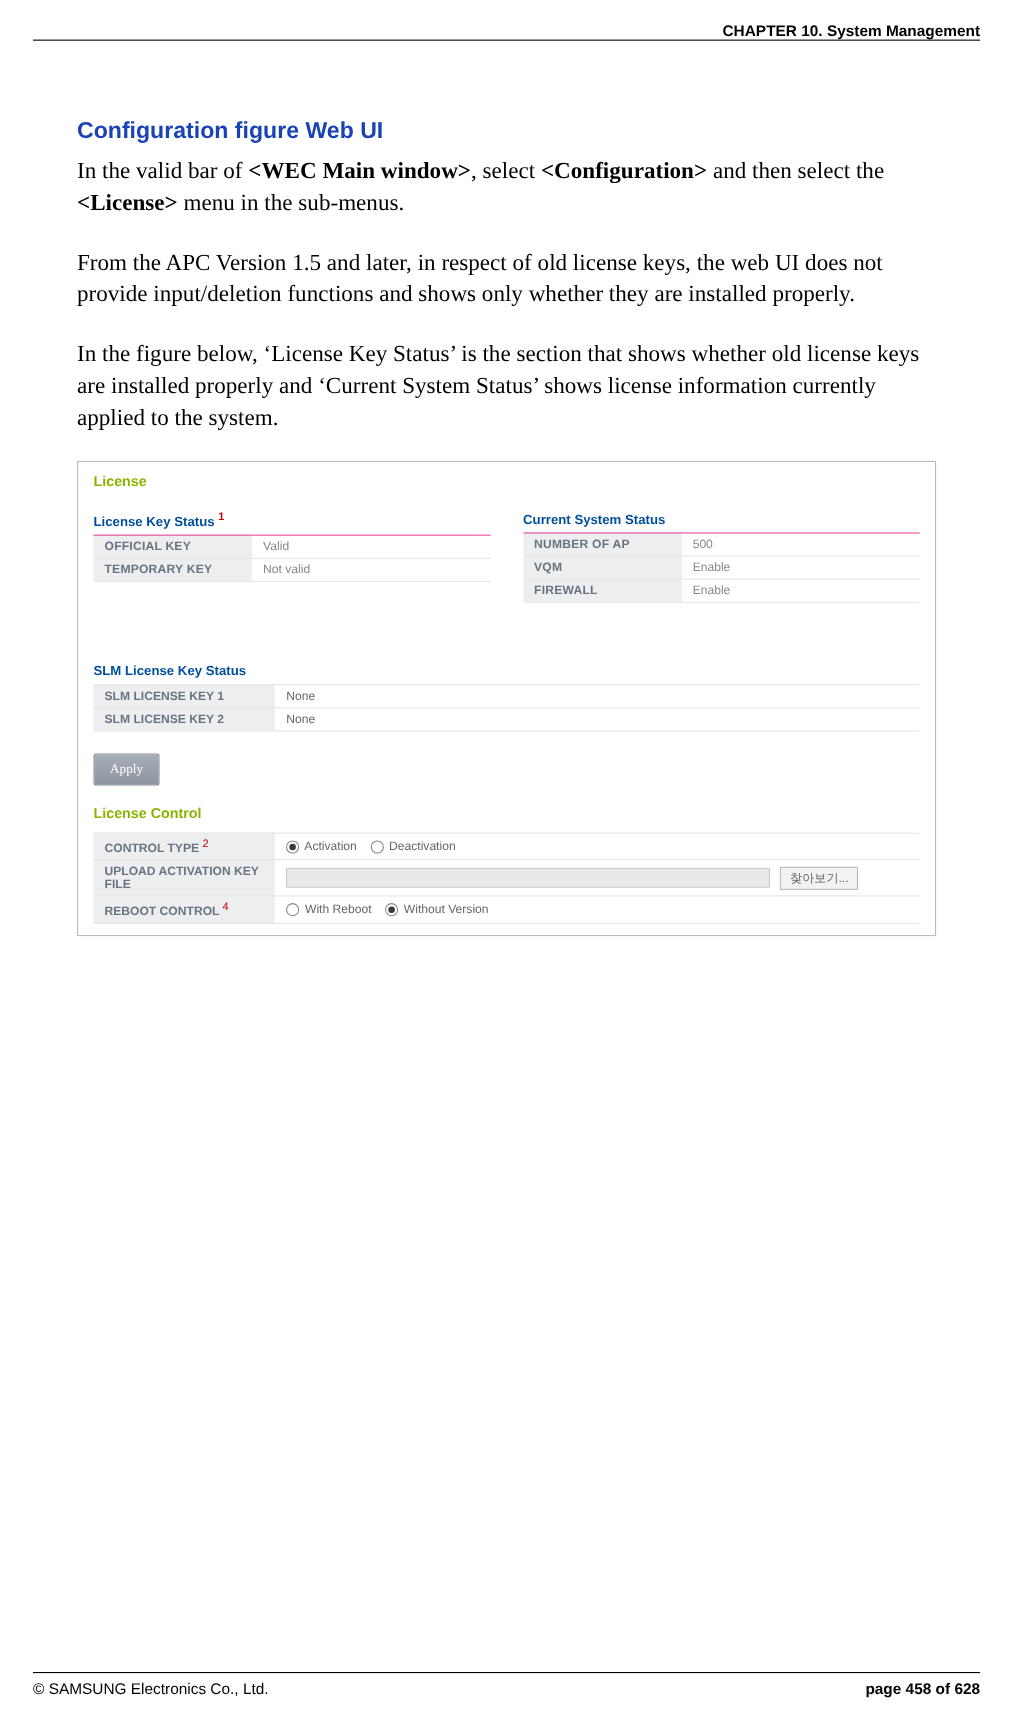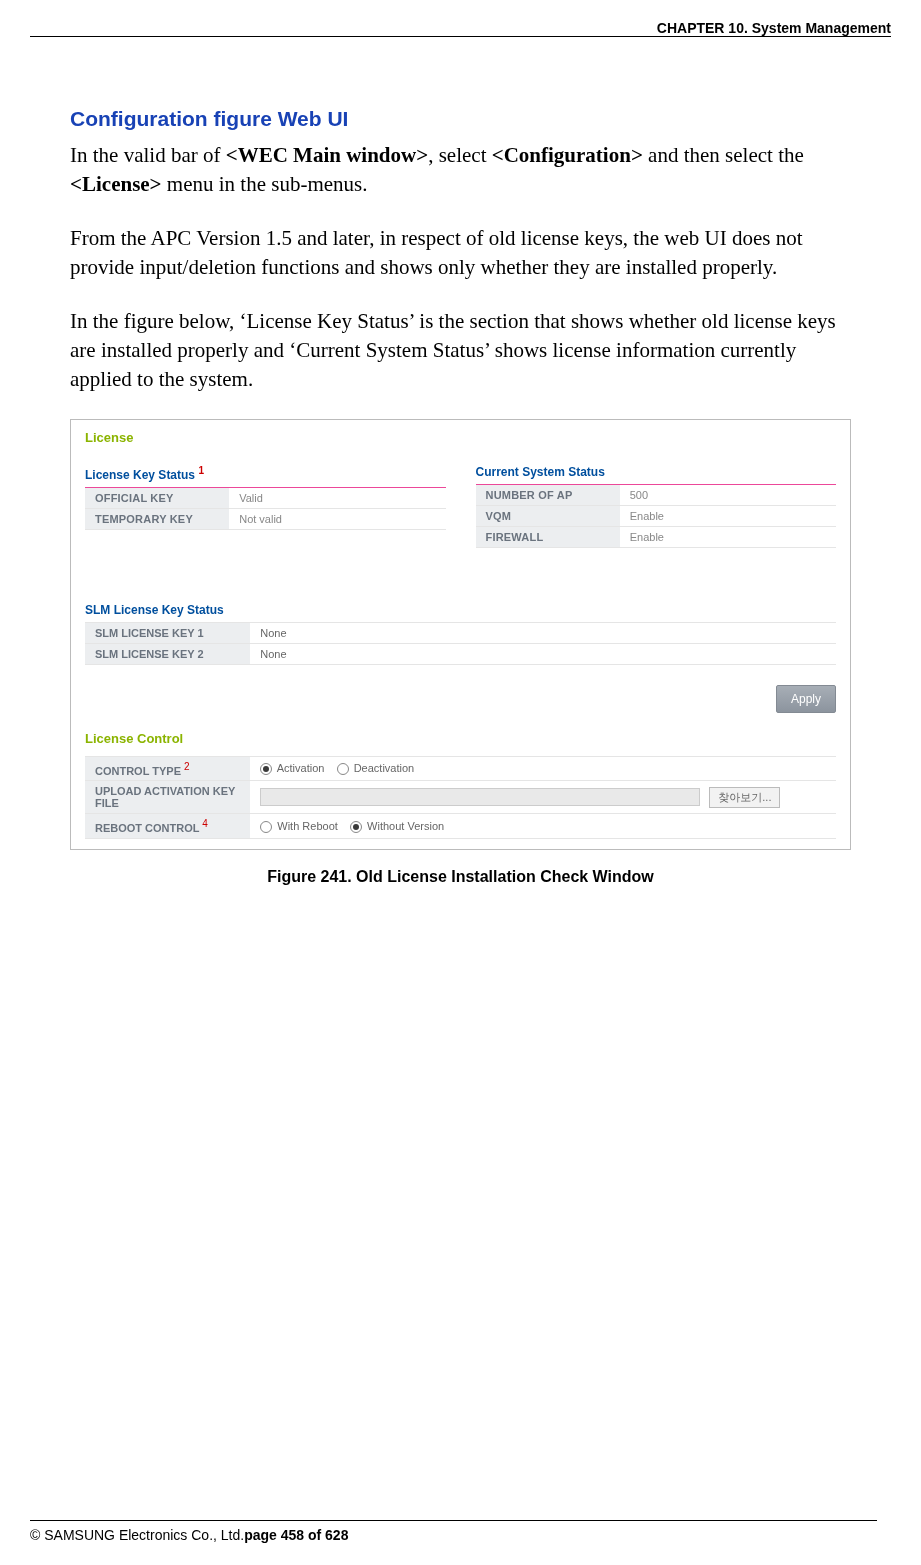--- a/index.html
+++ b/index.html
@@ -74,21 +74,21 @@
       font-weight: bold;
       letter-spacing: 0.2px;
       width: 40%;
     }
     .kv-table td.val { color: #888; }
     .full-table { width: 100%; border-collapse: collapse; font-size: 11px; margin-top: 4px; }
     .full-table td { padding: 4px 10px; border-top: 1px solid #e5e5e5; border-bottom: 1px solid #e5e5e5; vertical-align: middle; }
     .full-table td.key { background: #eceef0; color: #6a737e; font-weight: bold; width: 22%; }
     .full-table td.key .sup { color: #c00; font-size: 10px; vertical-align: super; font-weight: normal; }
     .full-table td.val { color: #666; }
-    .apply-row { text-align: right; margin-top: 20px; margin-bottom: 18px; }
+    .apply-row { margin-top: 20px; margin-bottom: 18px; font-family: Liberation Serif, serif; }
     .apply-btn {
       display: inline-block;
       background: linear-gradient(#a7aeb6, #8c949e);
       color: #fff;
       font-size: 12px;
       padding: 6px 14px;
       border: 1px solid #838a93;
       border-radius: 2px;
     }
     .radio-dot {
@@ -123,27 +123,27 @@
     }
     .figure-caption {
       text-align: center;
       font-family: Arial, Helvetica, sans-serif;
       font-weight: bold;
       font-size: 16px;
       margin-top: 12px;
     }
     .page-footer {
       position: absolute;
-      left: 30px; right: 44px; bottom: 22px;
+      left: 30px; right: 30px; bottom: 22px;
       border-top: 1.5px solid #000;
       padding-top: 6px;
       font-family: Arial, Helvetica, sans-serif;
       font-size: 14px;
       display: flex;
-      justify-content: flex-start;
+      justify-content: space-between;
     }
     .page-footer .left { }
     .page-footer .right { font-weight: bold; }
   </style>
 </head>
 <body>
 
 <div class="page-header">
   <span>CHAPTER 10. System Management</span>
 </div>
@@ -254,20 +254,19 @@
           <span>With Reboot</span>
           &nbsp;&nbsp;
           <span class="radio-dot sel"></span>
           <span>Without Version</span>
         </td>
       </tr>
     </tbody>
       </table>
   </div>
 
-  <div class="figure-caption">Figure 241. Old License Installation Check Window</div>
 
 </div>
 
 <div class="page-footer">
   <span class="left">© SAMSUNG Electronics Co., Ltd.</span>
   <span class="right">page 458 of 628</span>
 </div>
 
 </body></html>

